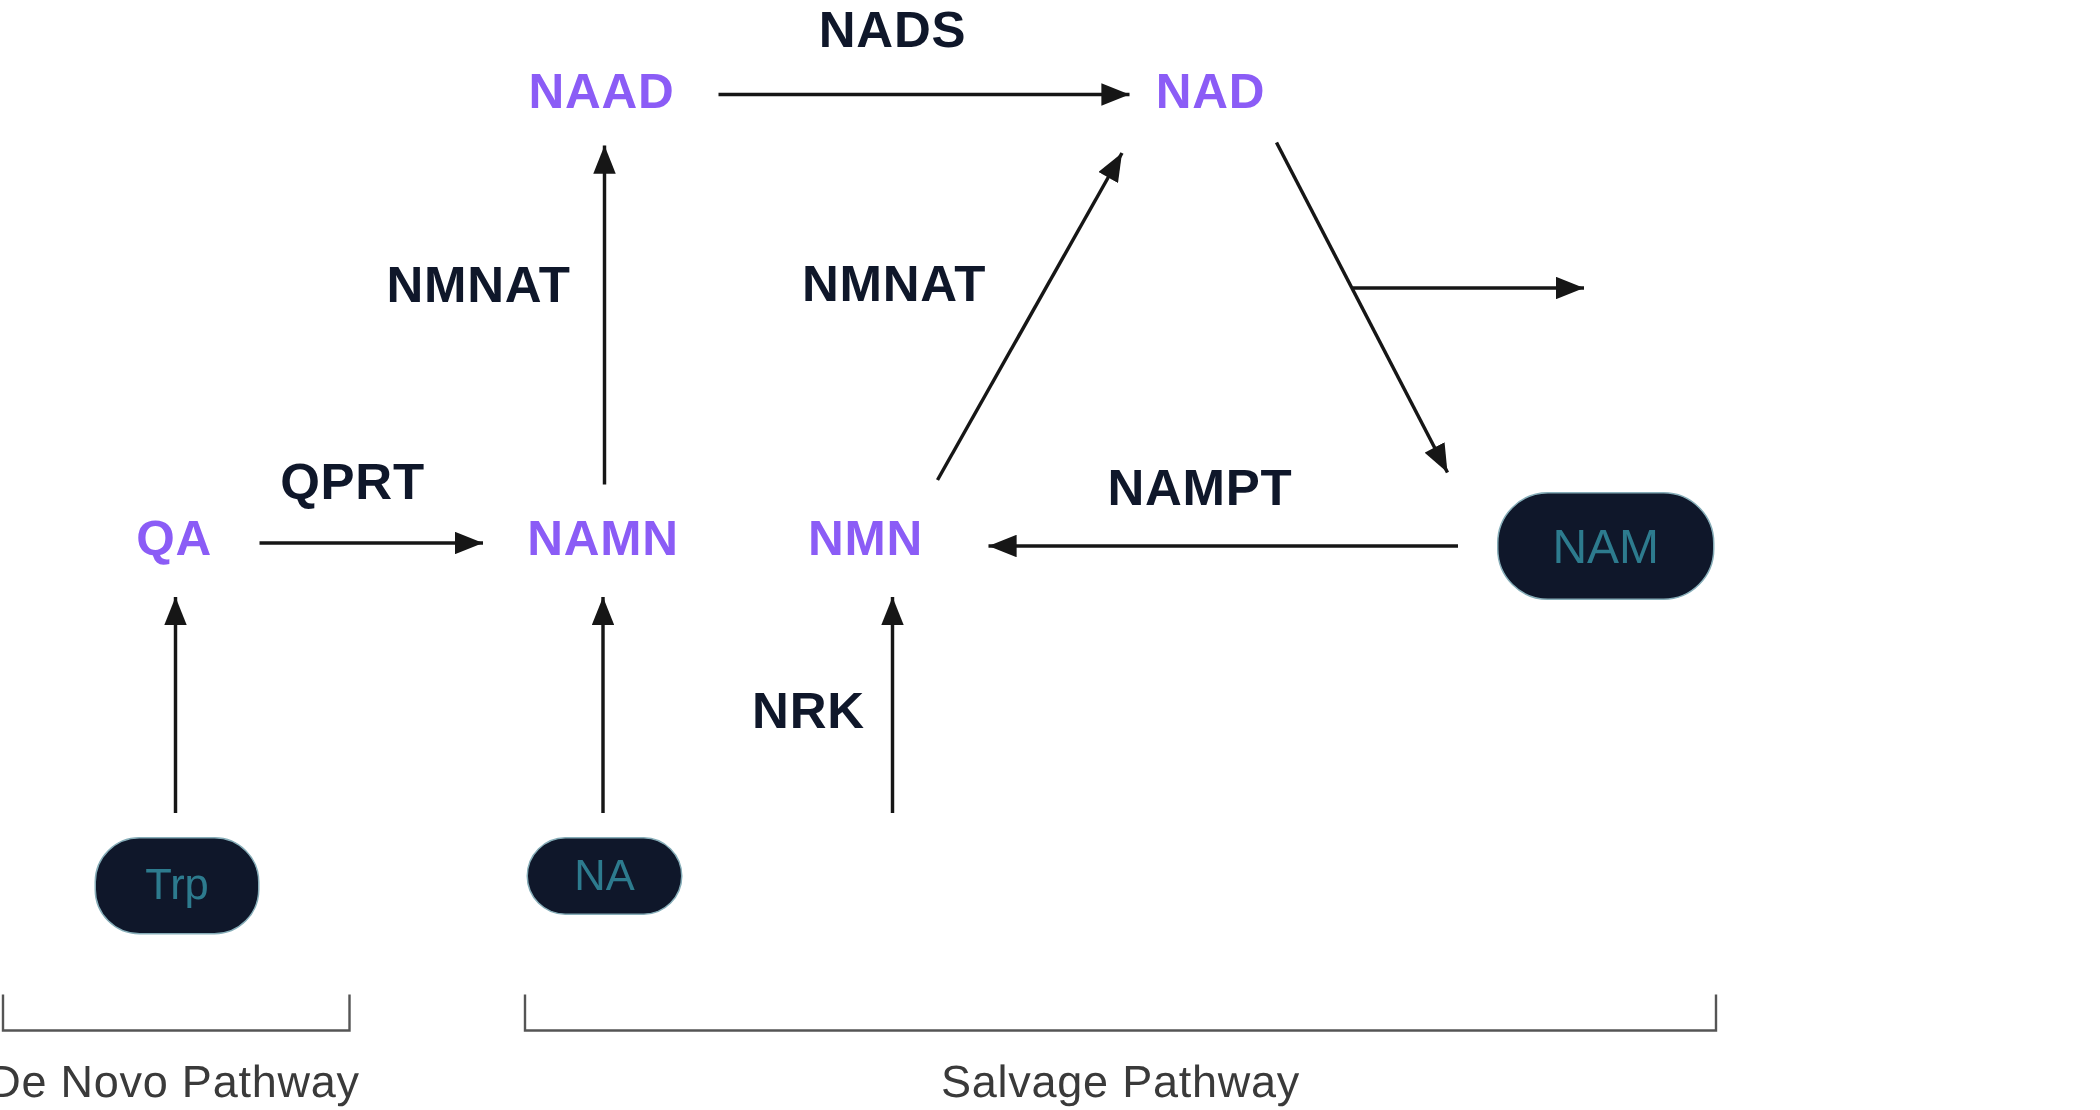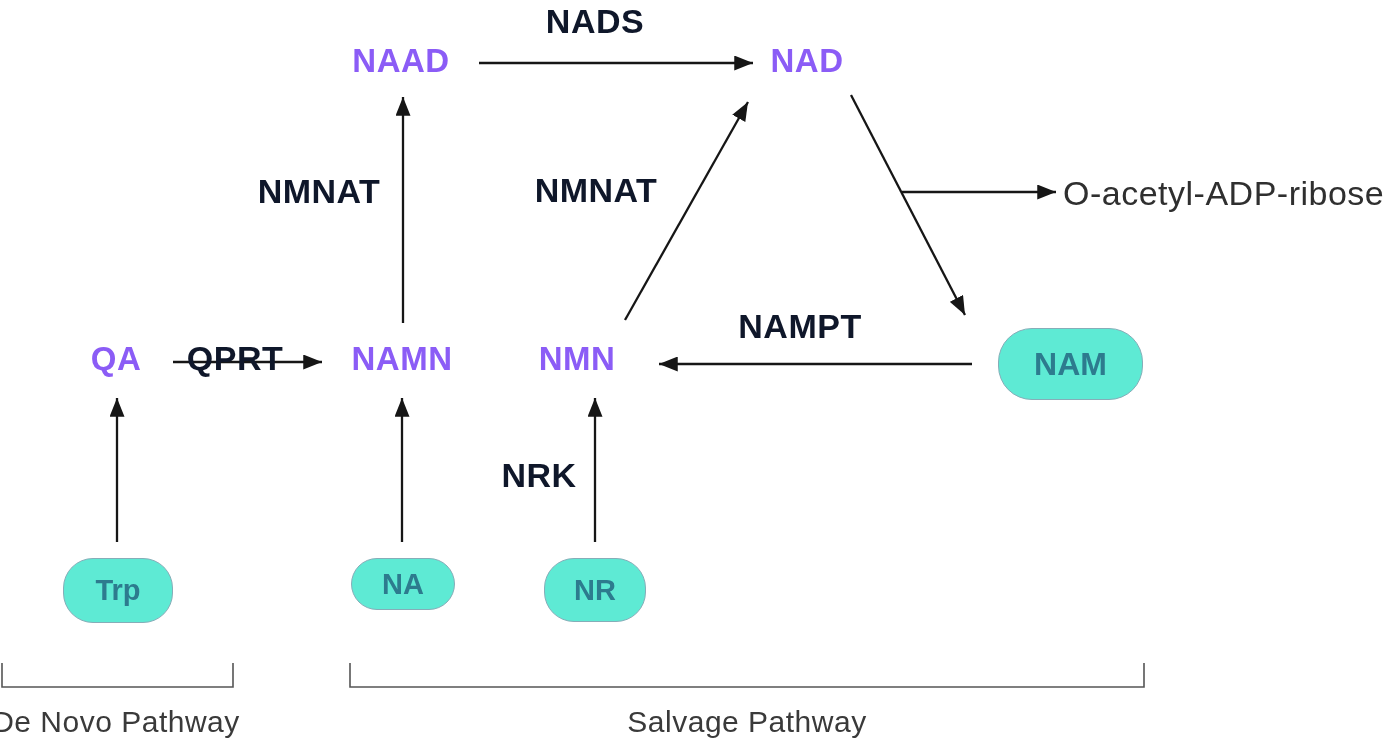--- a/index.html
+++ b/index.html
@@ -34,23 +34,23 @@
   .pathway{
     font-weight:300;
     font-size:30px;
     color:#3a3a3a;
     letter-spacing:0.5px;
   }
   .pbox{
     position:absolute;
     border:1.6px solid #86adb8;
     border-radius:30px;
-    background:#5eead4;
+    background:#0f172a;
     display:flex;align-items:center;justify-content:center;
-    font-weight:700;
+    font-weight:400;
     color:#2d7b8e;
     box-sizing:border-box;
   }
   .pbox.small{font-size:29px;justify-content:center;}
   .pbox.big{font-size:32px;border-radius:34px;}
 </style>
 </head>
 <body>
 
 <div class="canvas">
@@ -84,37 +84,33 @@
 
     <polyline points="2,663 2,687 233,687 233,663" fill="none" stroke="#555555" stroke-width="1.6"></polyline>
     <polyline points="350,663 350,687 1144,687 1144,663" fill="none" stroke="#555555" stroke-width="1.6"></polyline>
   </svg>
 
   <div class="lbl metab" style="left:401px;top:61px;">NAAD</div>
   <div class="lbl metab" style="left:807px;top:61px;">NAD</div>
   <div class="lbl metab" style="left:116px;top:359px;">QA</div>
   <div class="lbl metab" style="left:402px;top:359px;">NAMN</div>
   <div class="lbl metab" style="left:577px;top:359px;">NMN</div>
-  <div class="product" style="position:absolute;left:1063px;top:193px;">O-acetyl-ADP-ribose</div>
 
   <div class="lbl enzyme" style="left:595px;top:21px;">NADS</div>
   <div class="lbl enzyme" style="left:319px;top:191px;">NMNAT</div>
   <div class="lbl enzyme" style="left:596px;top:190px;">NMNAT</div>
-  <div class="lbl enzyme" style="left:235px;top:322px;margin-top:36px;">QPRT</div>
+  <div class="lbl enzyme" style="left:235px;top:322px;">QPRT</div>
   <div class="lbl enzyme" style="left:800px;top:326px;">NAMPT</div>
   <div class="lbl enzyme" style="left:539px;top:475px;">NRK</div>
 
   <div class="pbox small" style="left:63px;top:558px;width:110px;height:65px;">
     <span>Trp</span>
   </div>
   <div class="pbox small" style="left:351px;top:558px;width:104px;height:52px;">
     <span>NA</span>
-  </div>
-  <div class="pbox small" style="left:544px;top:558px;width:102px;height:64px;">
-    <span>NR</span>
   </div>
   <div class="pbox big" style="left:998px;top:328px;width:145px;height:72px;">
     <span>NAM</span>
   </div>
 
   <div class="lbl pathway" style="left:116px;top:722px;">De Novo Pathway</div>
   <div class="lbl pathway" style="left:747px;top:722px;">Salvage Pathway</div>
 
 </div>
 

